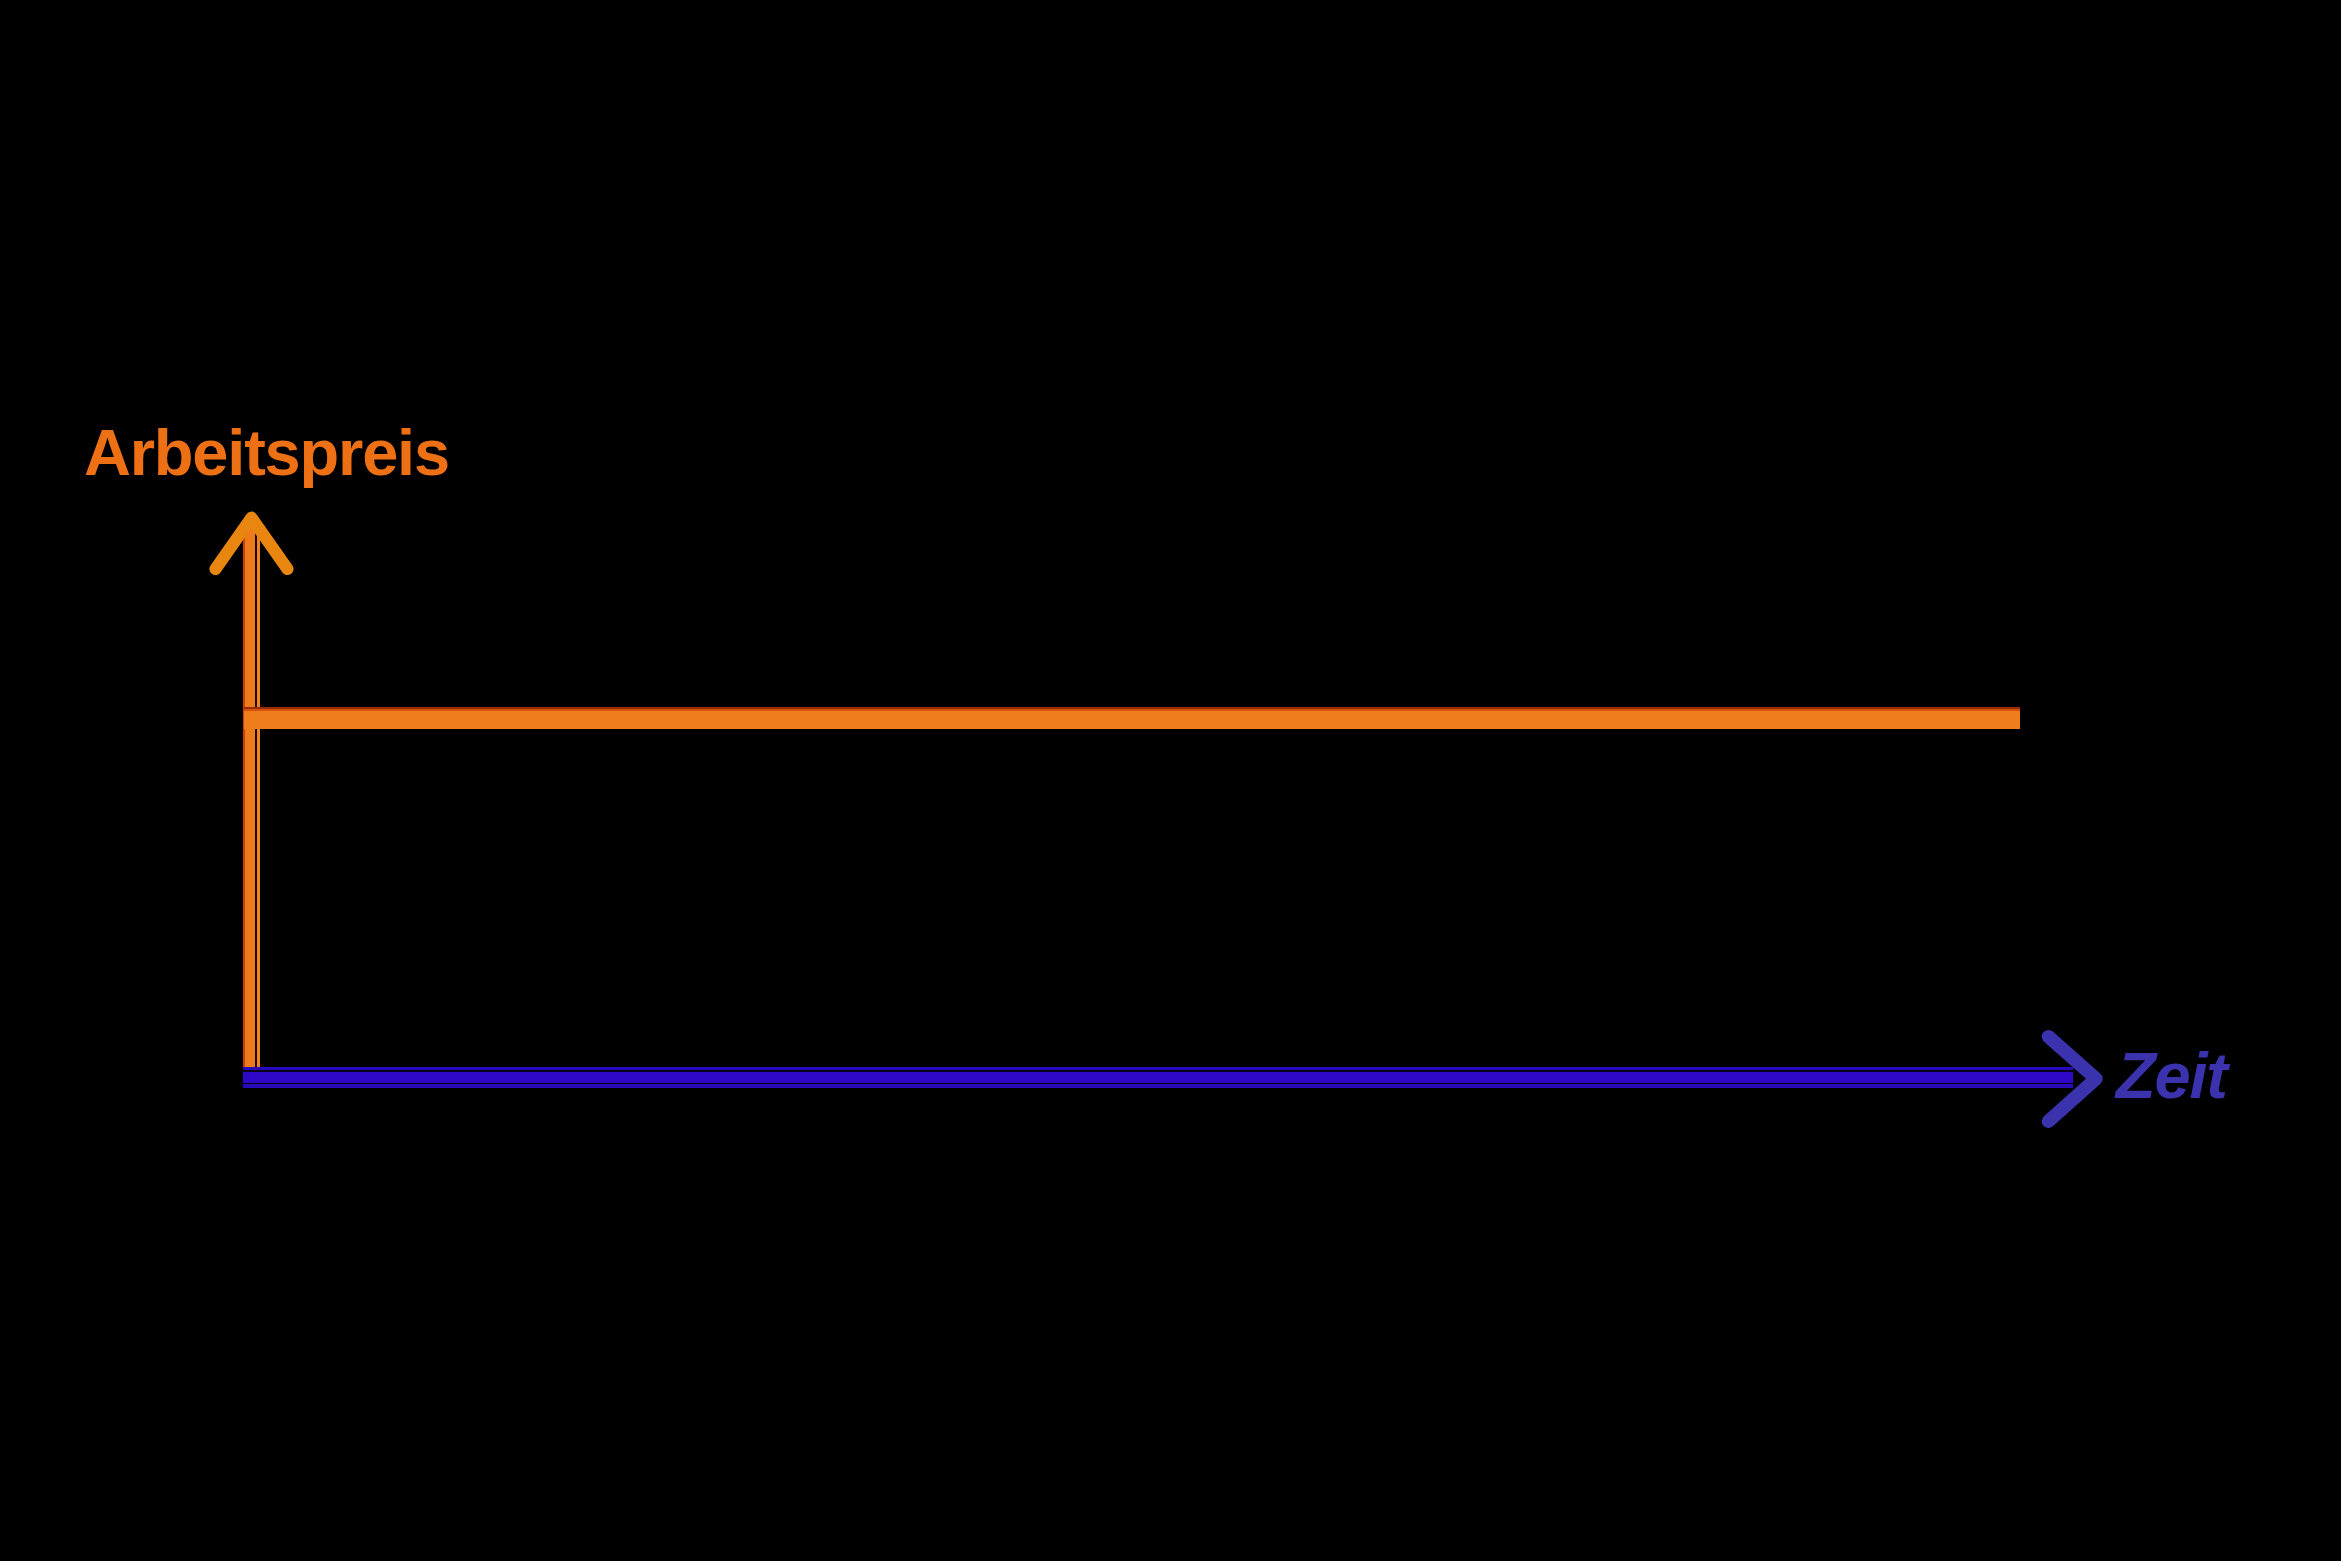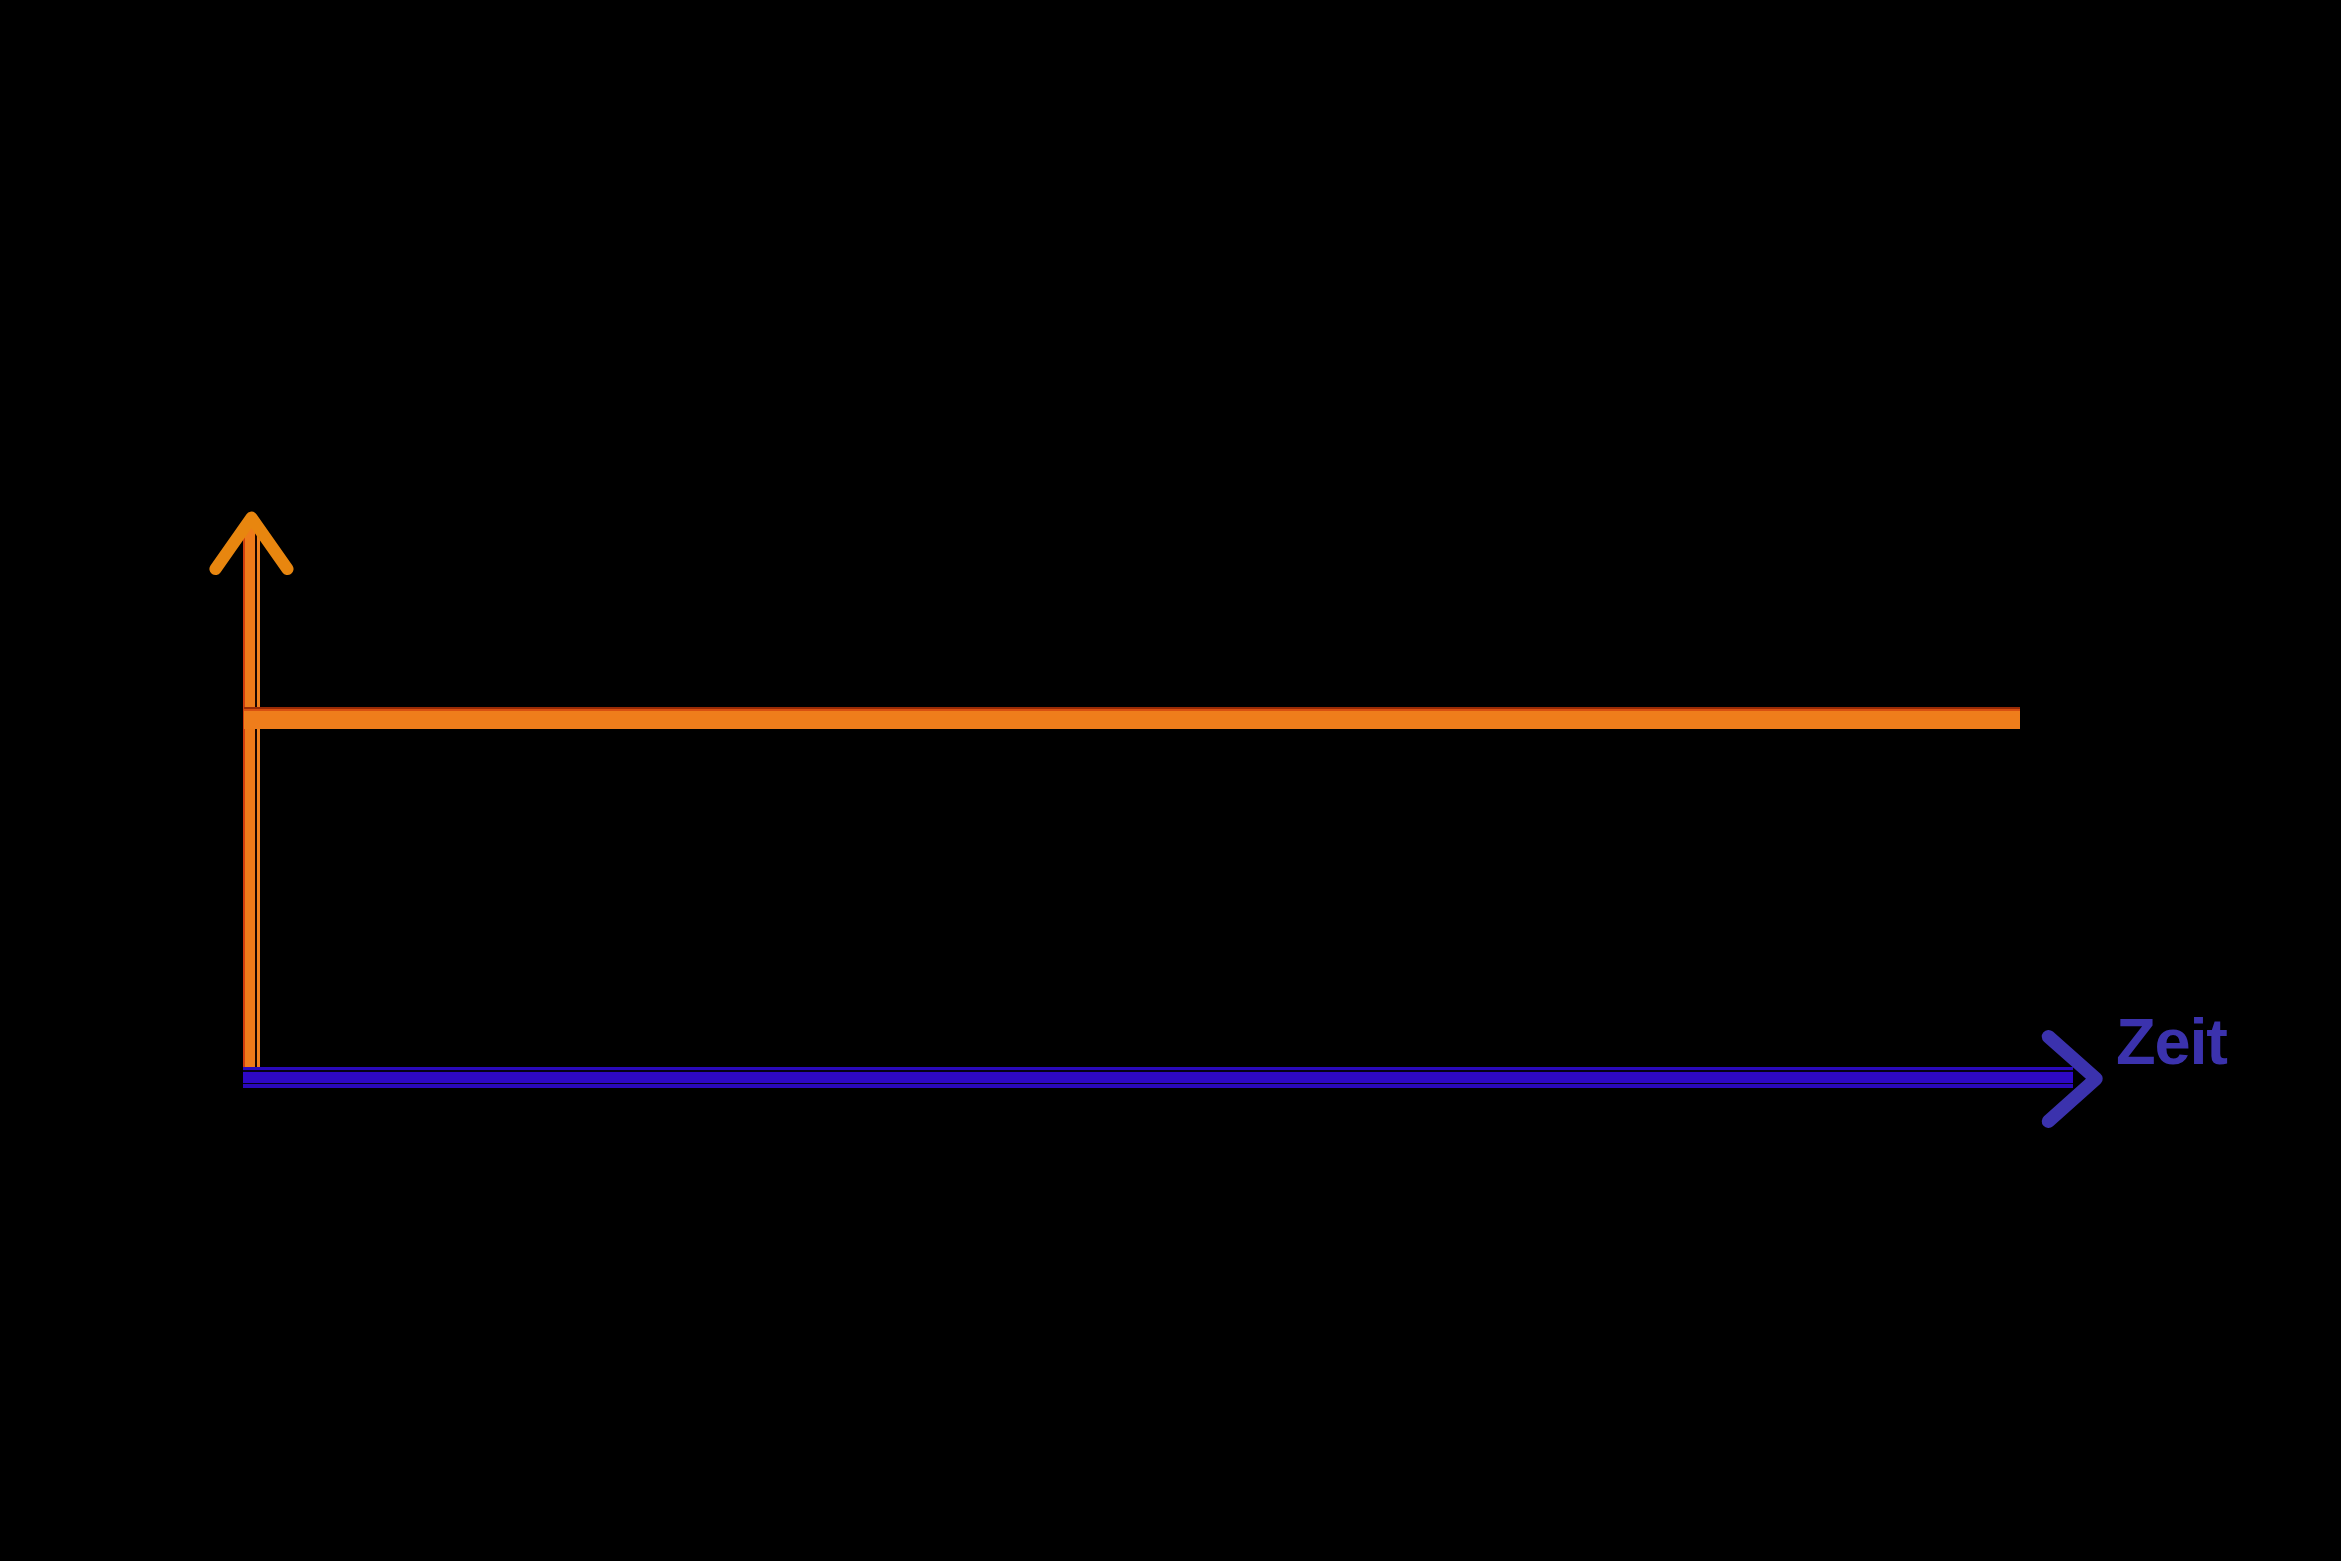--- a/index.html
+++ b/index.html
@@ -23,22 +23,23 @@
     letter-spacing: -1.2px;
     white-space: nowrap;
   }
   .ylabel {
     left: 84px;
     top: 420px;
     color: #ED7014;
   }
   .xlabel {
     left: 2116px;
-    top: 1009px;
+    top: 1043px;
     color: #3B32AD;
+    font-style: italic;
   }
   
   .yaxis {
     position: absolute;
     left: 243px;
     top: 523px;
     width: 17px;
     height: 562px;
     background: linear-gradient(90deg,
       #CF3D0E 0%, #CF3D0E 12%,
@@ -78,20 +79,21 @@
     top: 0;
     width: 2342px;
     height: 1561px;
   }
 </style>
 </head>
 <body>
 
 <div class="stage">
 
+  <div class="axis-label ylabel">Arbeitspreis</div>
 
   <div class="yaxis"></div>
 
   <div class="priceline"></div>
 
   <div class="xaxis"></div>
 
   <svg class="arrow-overlay" viewBox="0 0 3840 2560" xmlns="http://www.w3.org/2000/svg">
     <polyline points="353,933 412,849 471,933" fill="none" stroke="#E8860F" stroke-width="20" stroke-linecap="round" stroke-linejoin="round"></polyline>
     <polyline points="3359,1700 3437,1769 3359,1839" fill="none" stroke="#3B32AD" stroke-width="22" stroke-linecap="round" stroke-linejoin="round"></polyline>

